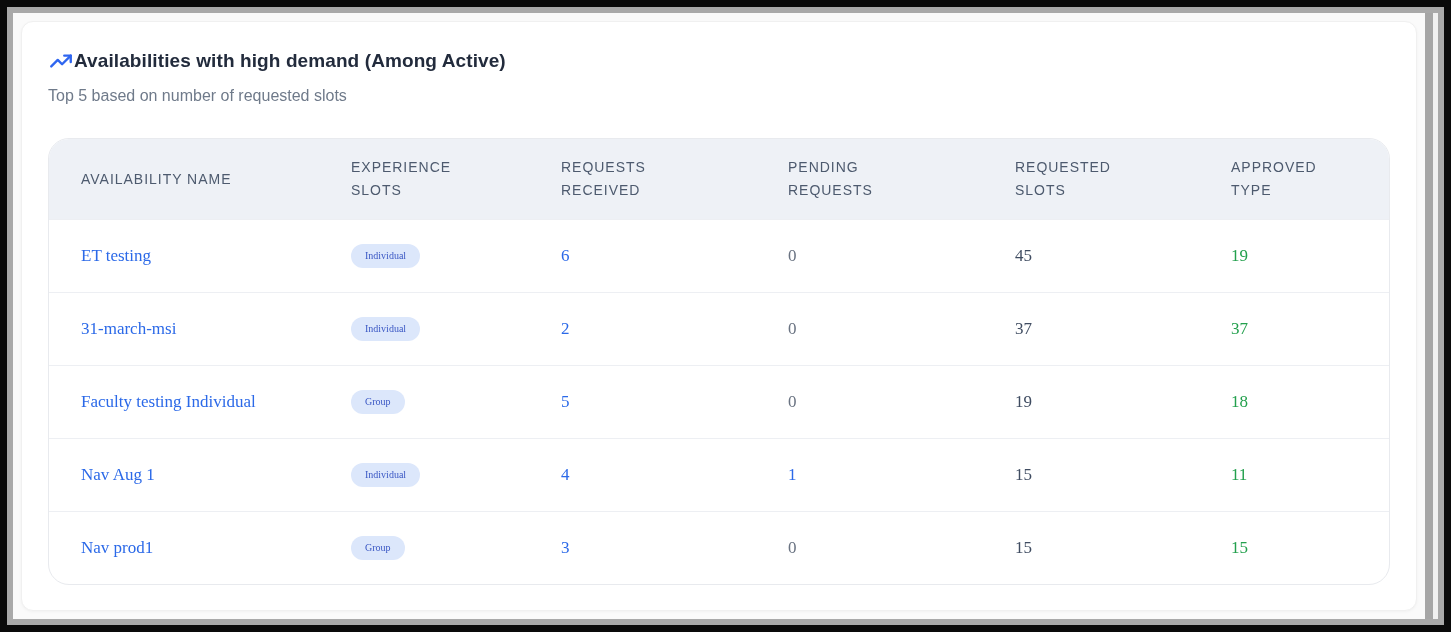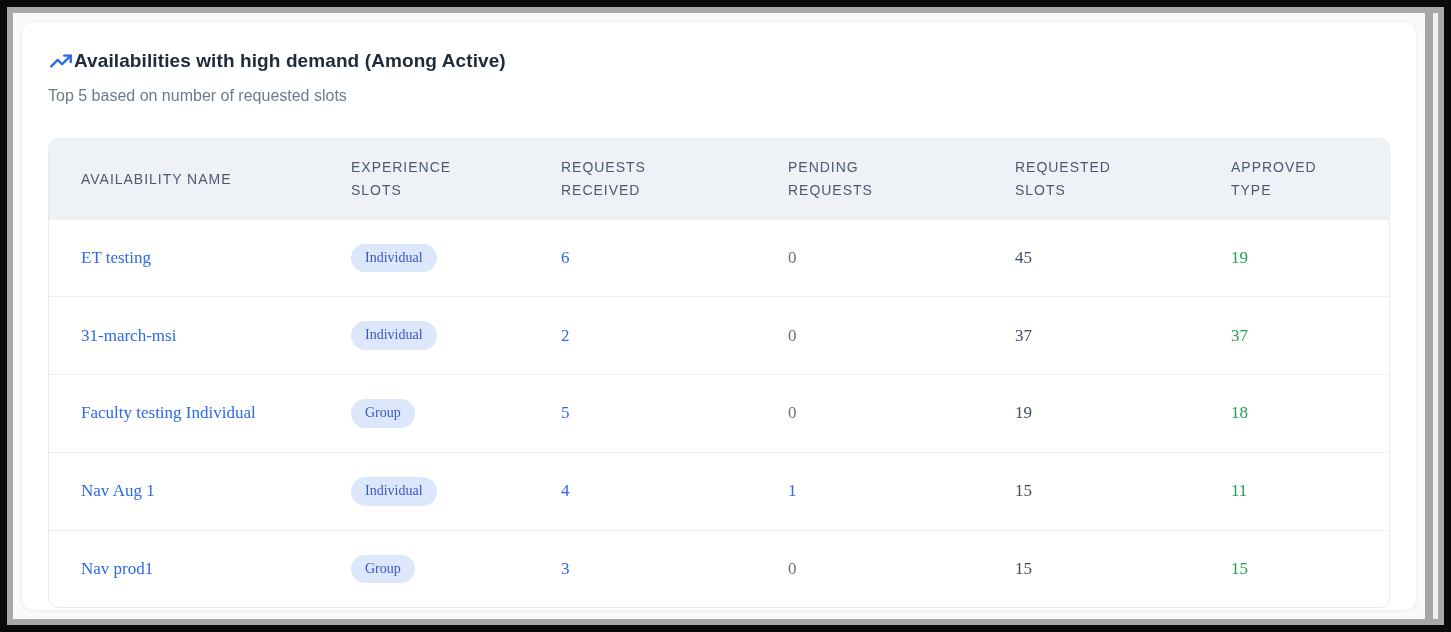--- a/index.html
+++ b/index.html
@@ -36,21 +36,21 @@
     letter-spacing: 0.1px;
   }
   .subtitle {
     margin: 13px 0 0 0;
     font-size: 16px;
     color: #6f7a8a;
   }
   .table-wrap {
     margin-top: 33px;
     border: 1px solid #e8eaee;
-    border-radius: 10px;
+    border-radius: 21px;
     overflow: hidden;
     background: #fff;
   }
   table { width: 100%; border-collapse: collapse; table-layout: fixed; }
   th {
     background: var(--header-bg, #eef1f6);
     text-align: left;
     vertical-align: middle;
     height: 80px;
     padding: 16px 10px 16px 32px;
@@ -73,21 +73,21 @@
   }
   a.name-link, a.num-link, .pending.link {
     color: var(--accent-blue, #2b69e8);
     text-decoration: none;
     cursor: pointer;
   }
   .badge {
     display: inline-block;
     background: var(--badge-bg, #dce7fb);
     color: var(--badge-text, #3a57c4);
-    font-size: 14px;
+    font-size: 10px;
     padding: 6px 14px;
     border-radius: 15px;
     line-height: 1.2;
   }
   .pending { color: var(--muted-gray, #6a7382); }
   .requested { color: var(--dark-value, #3f4c61); }
   .approved { color: var(--approved-green, #23a04d); }
   .scrollbar {
     width: 13px;
     background: #f1f1f1;

